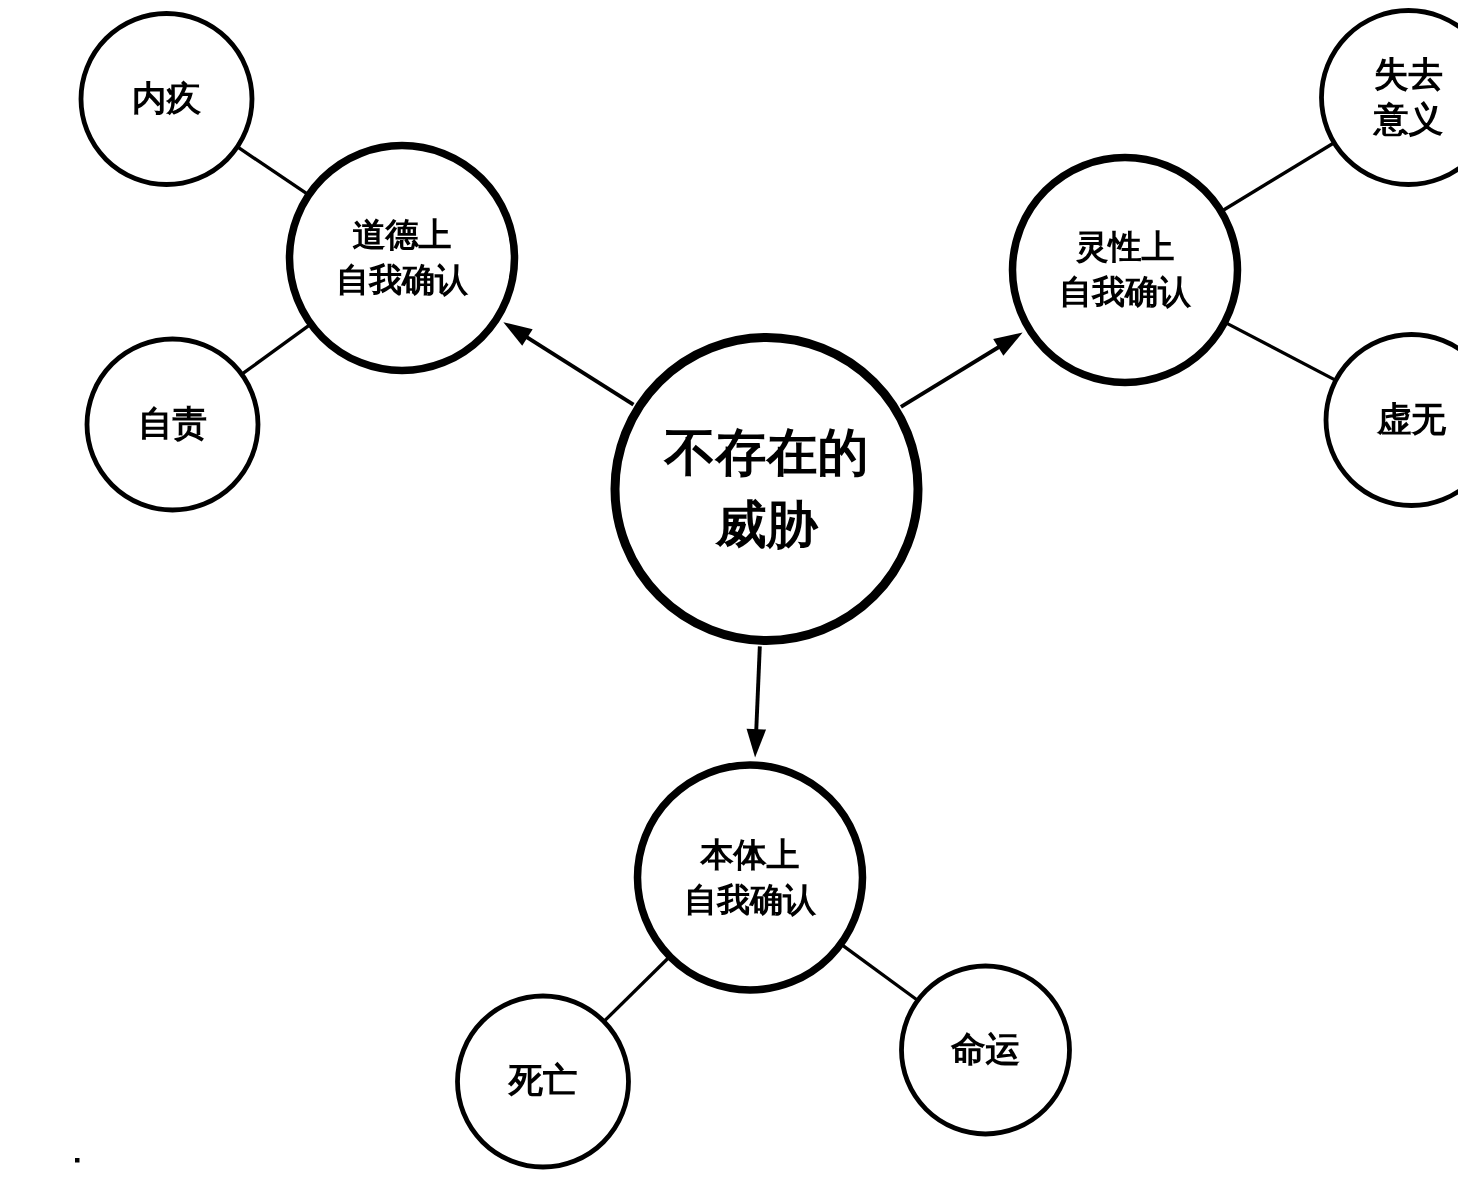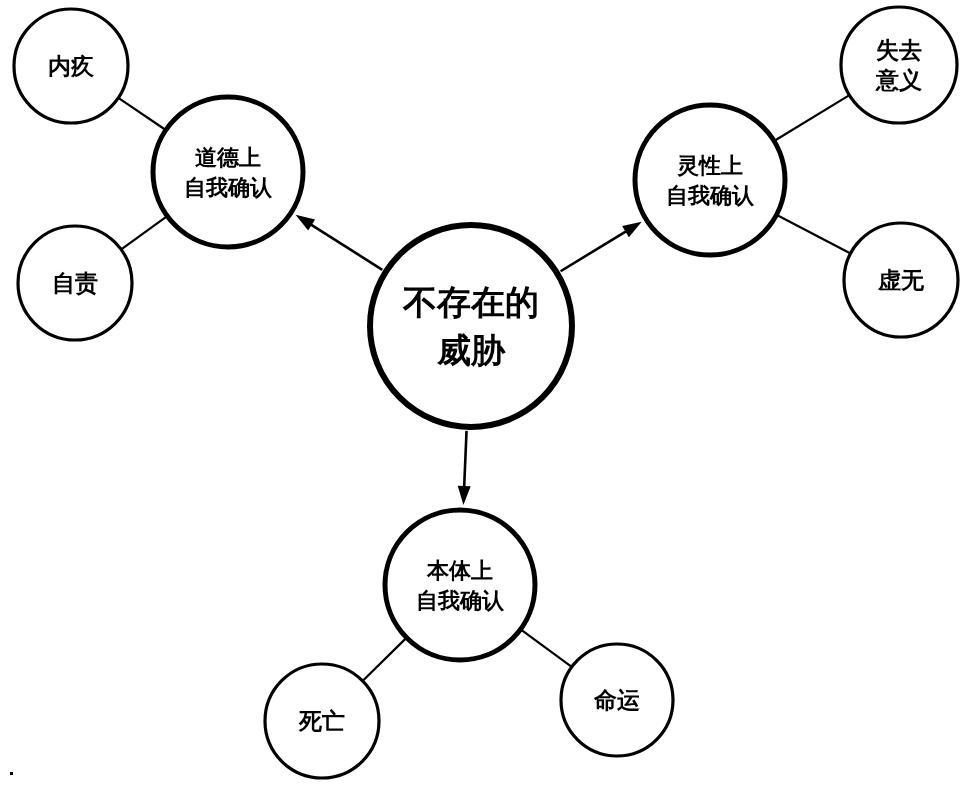--- a/index.html
+++ b/index.html
@@ -11,20 +11,21 @@
     width: 972px;
     height: 786px;
     font-family: "DejaVu Sans", "Liberation Sans", sans-serif;
     overflow: hidden;
   }
   #diagram-root {
     position: relative;
     width: 888px;
     height: 786px;
     background: #ffffff;
+    padding-left: 40px;
   }
   svg#mindmap {
     display: block;
     width: 972px;
     height: 786px;
   }
   .node-circle-root {
     fill: #ffffff;
     stroke: #000000;
     stroke-width: 6;

